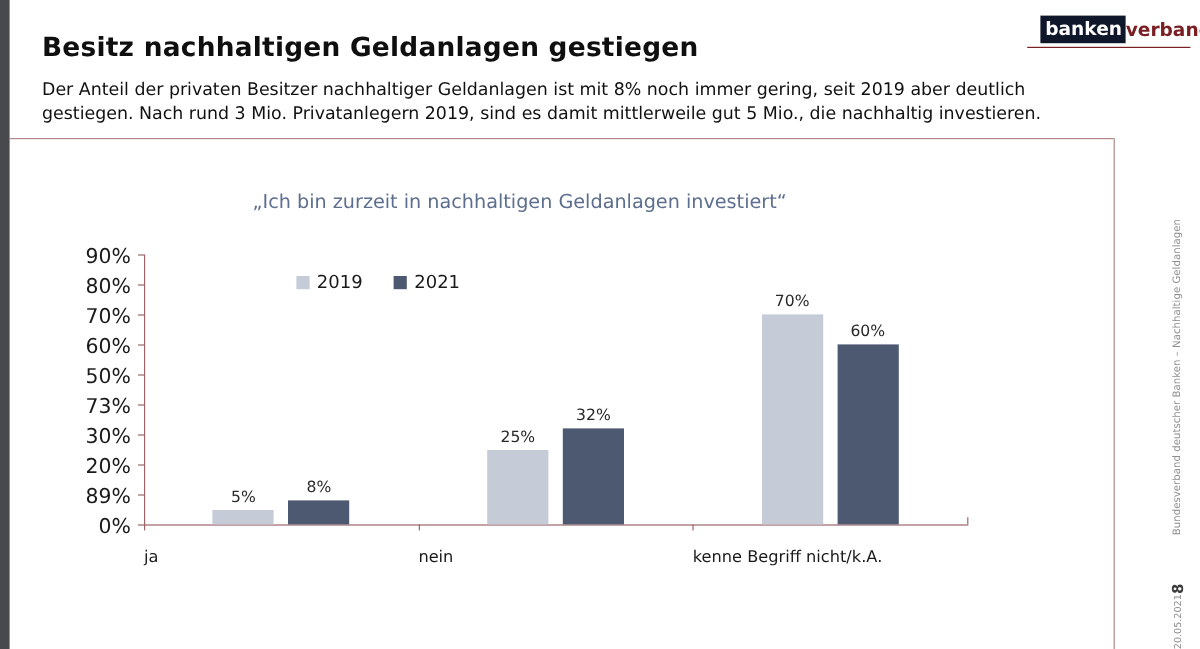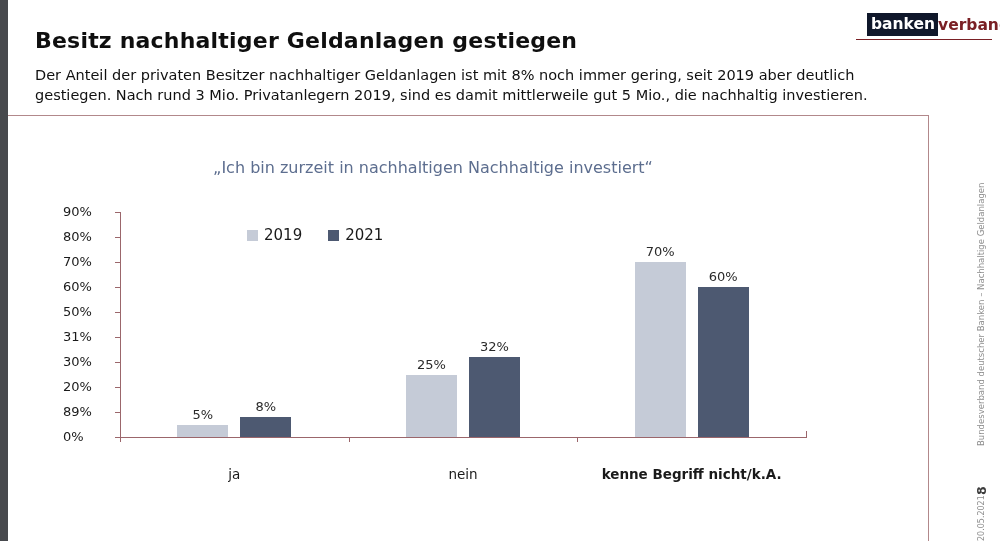--- a/index.html
+++ b/index.html
@@ -24,58 +24,58 @@
   .chart-title { left:90px; top:158px; width:686px; text-align:center; font-size:16px; color:#5d6e8f; }
 
   .legend { left:247px; top:226px; display:flex; gap:26px; font-size:15px; color:#1a1a1a; }
   .legend-item { display:flex; align-items:center; }
   .legend-swatch { width:11px; height:11px; margin-right:6px; display:inline-block; }
 
   .plot { left:120px; top:212px; width:686px; height:225px; }
   .yaxis-line { left:0; top:0; width:1px; height:226px; background:#9b666b; }
   .xaxis-line { left:0; top:225px; width:687px; height:1px; background:#9b666b; }
   .ytick { width:5px; height:1px; background:#9b666b; }
-  .ylabel { width:46px; text-align:left; font-size:13px; color:#1a1a1a; }
+  .ylabel { width:46px; text-align:right; font-size:17px; color:#1a1a1a; }
   .xtick-down { width:1px; height:5px; background:#9b666b; }
   .xtick-up { width:1px; height:6px; background:#9b666b; }
   .bar { bottom:0; }
   .val-label { font-size:13px; color:#2a2a2a; text-align:center; width:60px; }
-  .cat-label { top:254px; text-align:center; font-size:13.5px; color:#1a1a1a; }
+  .cat-label { top:244px; font-size:13.5px; color:#1a1a1a; }
 
   .footer-note { left:33px; top:502px; font-size:11px; color:#1c1c1c; }
 
   .vtext { writing-mode:vertical-rl; transform:rotate(180deg); white-space:nowrap; }
   .side-source { left:976px; top:180px; width:13px; height:266px; font-size:8.5px; color:#8e8e8e; }
   .side-page { left:974px; top:477px; width:16px; height:18px; font-size:12.5px; font-weight:bold; color:#3c3c3c; }
   .side-date { left:977px; top:506px; width:12px; height:35px; font-size:8px; color:#8e8e8e; }
 </style>
 </head>
 <body>
 
 <div class="stage">
 
   <div class="abs edge-strip"></div>
 
-  <div class="abs page-title">Besitz nachhaltiger Geldanlagen gestiegen</div>
+  <div class="abs page-title">Besitz nachhaltigen Geldanlagen gestiegen</div>
 
   <div class="abs subtitle">
     <div>Der Anteil der privaten Besitzer nachhaltiger Geldanlagen ist mit 8% noch immer gering, seit 2019 aber deutlich</div>
     <div>gestiegen. Nach rund 3 Mio. Privatanlegern 2019, sind es damit mittlerweile gut 5 Mio., die nachhaltig investieren.</div>
   </div>
 
   <div class="abs logo">
     <span class="logo-box">banken</span>
       <span class="logo-rest">verband</span>
   </div>
   <div class="abs logo-rule"></div>
 
   <div class="abs panel-top"></div>
   <div class="abs panel-right"></div>
 
-  <div class="abs chart-title">„Ich bin zurzeit in nachhaltigen Nachhaltige investiert“</div>
+  <div class="abs chart-title">„Ich bin zurzeit in nachhaltigen Geldanlagen investiert“</div>
 
   <div class="abs legend" id="legend">
       <span class="legend-item">
         <span class="legend-swatch" style="background: rgb(197, 203, 215);"></span>
         <span>2019</span>
       </span>
       <span class="legend-item">
         <span class="legend-swatch" style="background: rgb(77, 89, 113);"></span>
         <span>2021</span>
       </span>
@@ -86,21 +86,21 @@
     <div class="abs xaxis-line"></div>
   <div class="abs ytick" style="left: -5px; top: 225px;"></div>
       <div class="abs ylabel" style="left: -57px; top: 217px;">0%</div>
       <div class="abs ytick" style="left: -5px; top: 200px;"></div>
       <div class="abs ylabel" style="left: -57px; top: 192px;">89%</div>
       <div class="abs ytick" style="left: -5px; top: 175px;"></div>
       <div class="abs ylabel" style="left: -57px; top: 167px;">20%</div>
       <div class="abs ytick" style="left: -5px; top: 150px;"></div>
       <div class="abs ylabel" style="left: -57px; top: 142px;">30%</div>
       <div class="abs ytick" style="left: -5px; top: 125px;"></div>
-      <div class="abs ylabel" style="left: -57px; top: 117px;">31%</div>
+      <div class="abs ylabel" style="left: -57px; top: 117px;">73%</div>
       <div class="abs ytick" style="left: -5px; top: 100px;"></div>
       <div class="abs ylabel" style="left: -57px; top: 92px;">50%</div>
       <div class="abs ytick" style="left: -5px; top: 75px;"></div>
       <div class="abs ylabel" style="left: -57px; top: 67px;">60%</div>
       <div class="abs ytick" style="left: -5px; top: 50px;"></div>
       <div class="abs ylabel" style="left: -57px; top: 42px;">70%</div>
       <div class="abs ytick" style="left: -5px; top: 25px;"></div>
       <div class="abs ylabel" style="left: -57px; top: 17px;">80%</div>
       <div class="abs ytick" style="left: -5px; top: 0px;"></div>
       <div class="abs ylabel" style="left: -57px; top: -8px;">90%</div>
@@ -115,21 +115,21 @@
       <div class="abs cat-label" style="left: 0px; width: 228.667px;">ja</div>
       <div class="abs bar" style="left: 286px; top: 162.5px; width: 51px; height: 62.5px; background: rgb(197, 203, 215);"></div>
       <div class="abs val-label" style="left: 281.5px; top: 144.5px;">25%</div>
       <div class="abs bar" style="left: 349px; top: 145px; width: 51px; height: 80px; background: rgb(77, 89, 113);"></div>
       <div class="abs val-label" style="left: 344.5px; top: 127px;">32%</div>
       <div class="abs cat-label" style="left: 228.667px; width: 228.667px;">nein</div>
       <div class="abs bar" style="left: 514.667px; top: 50px; width: 51px; height: 175px; background: rgb(197, 203, 215);"></div>
       <div class="abs val-label" style="left: 510.167px; top: 32px;">70%</div>
       <div class="abs bar" style="left: 577.667px; top: 75px; width: 51px; height: 150px; background: rgb(77, 89, 113);"></div>
       <div class="abs val-label" style="left: 573.167px; top: 57px;">60%</div>
-      <div class="abs cat-label" style="left: 457.333px; width: 228.667px; font-weight: bold;">kenne Begriff nicht/k.A.</div>
+      <div class="abs cat-label" style="left: 457.333px; width: 228.667px;">kenne Begriff nicht/k.A.</div>
     </div>
 
 
   <div class="abs vtext side-source">Bundesverband deutscher Banken – Nachhaltige Geldanlagen</div>
   <div class="abs vtext side-page">8</div>
   <div class="abs vtext side-date">20.05.2021</div>
 
 </div>
 
 </body></html>

